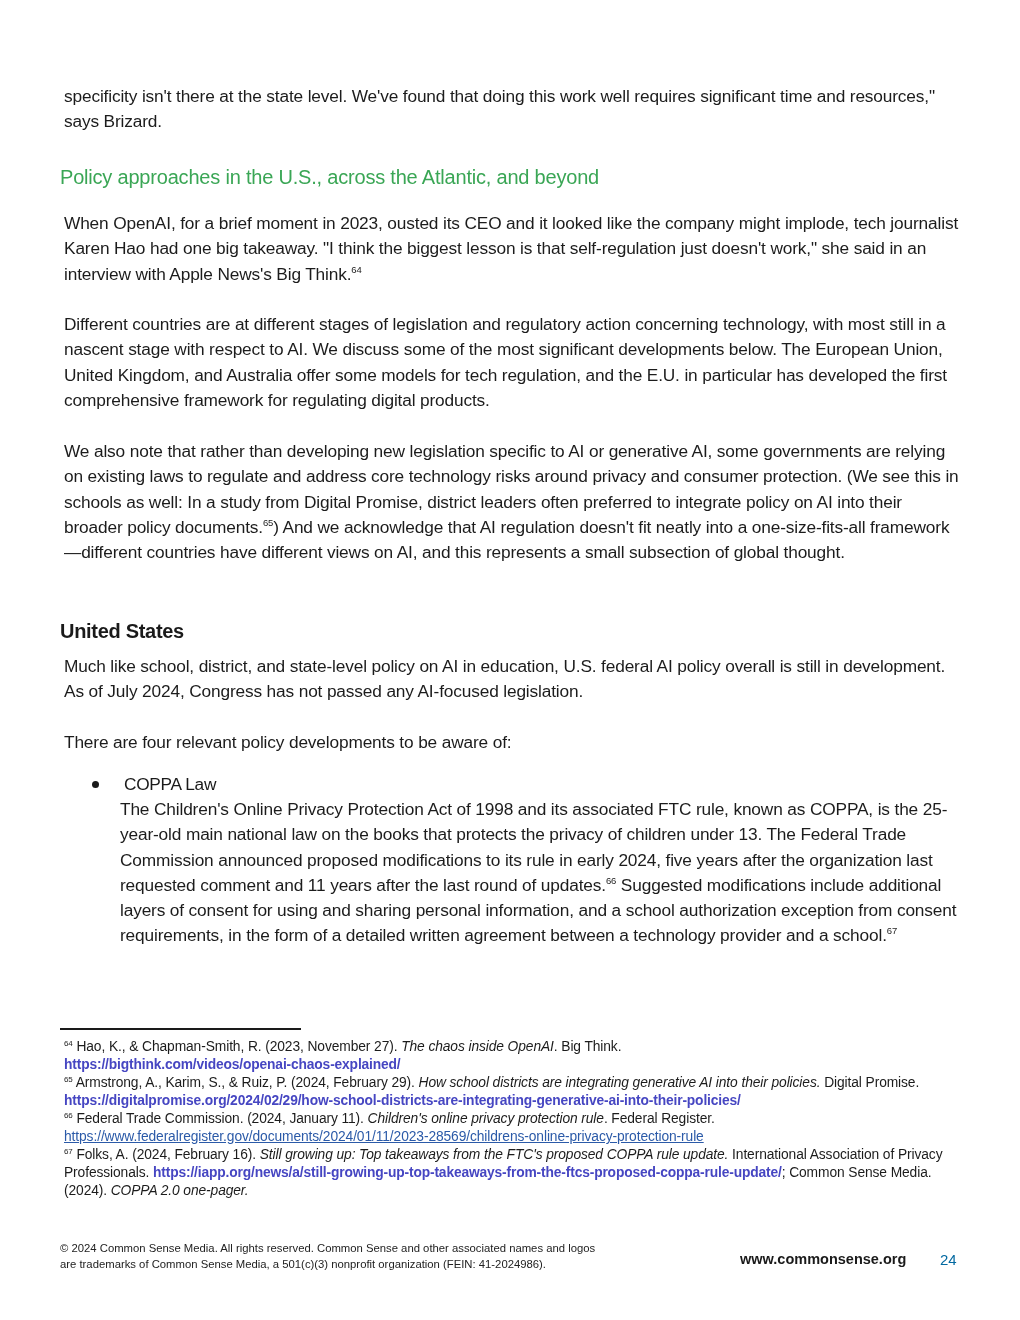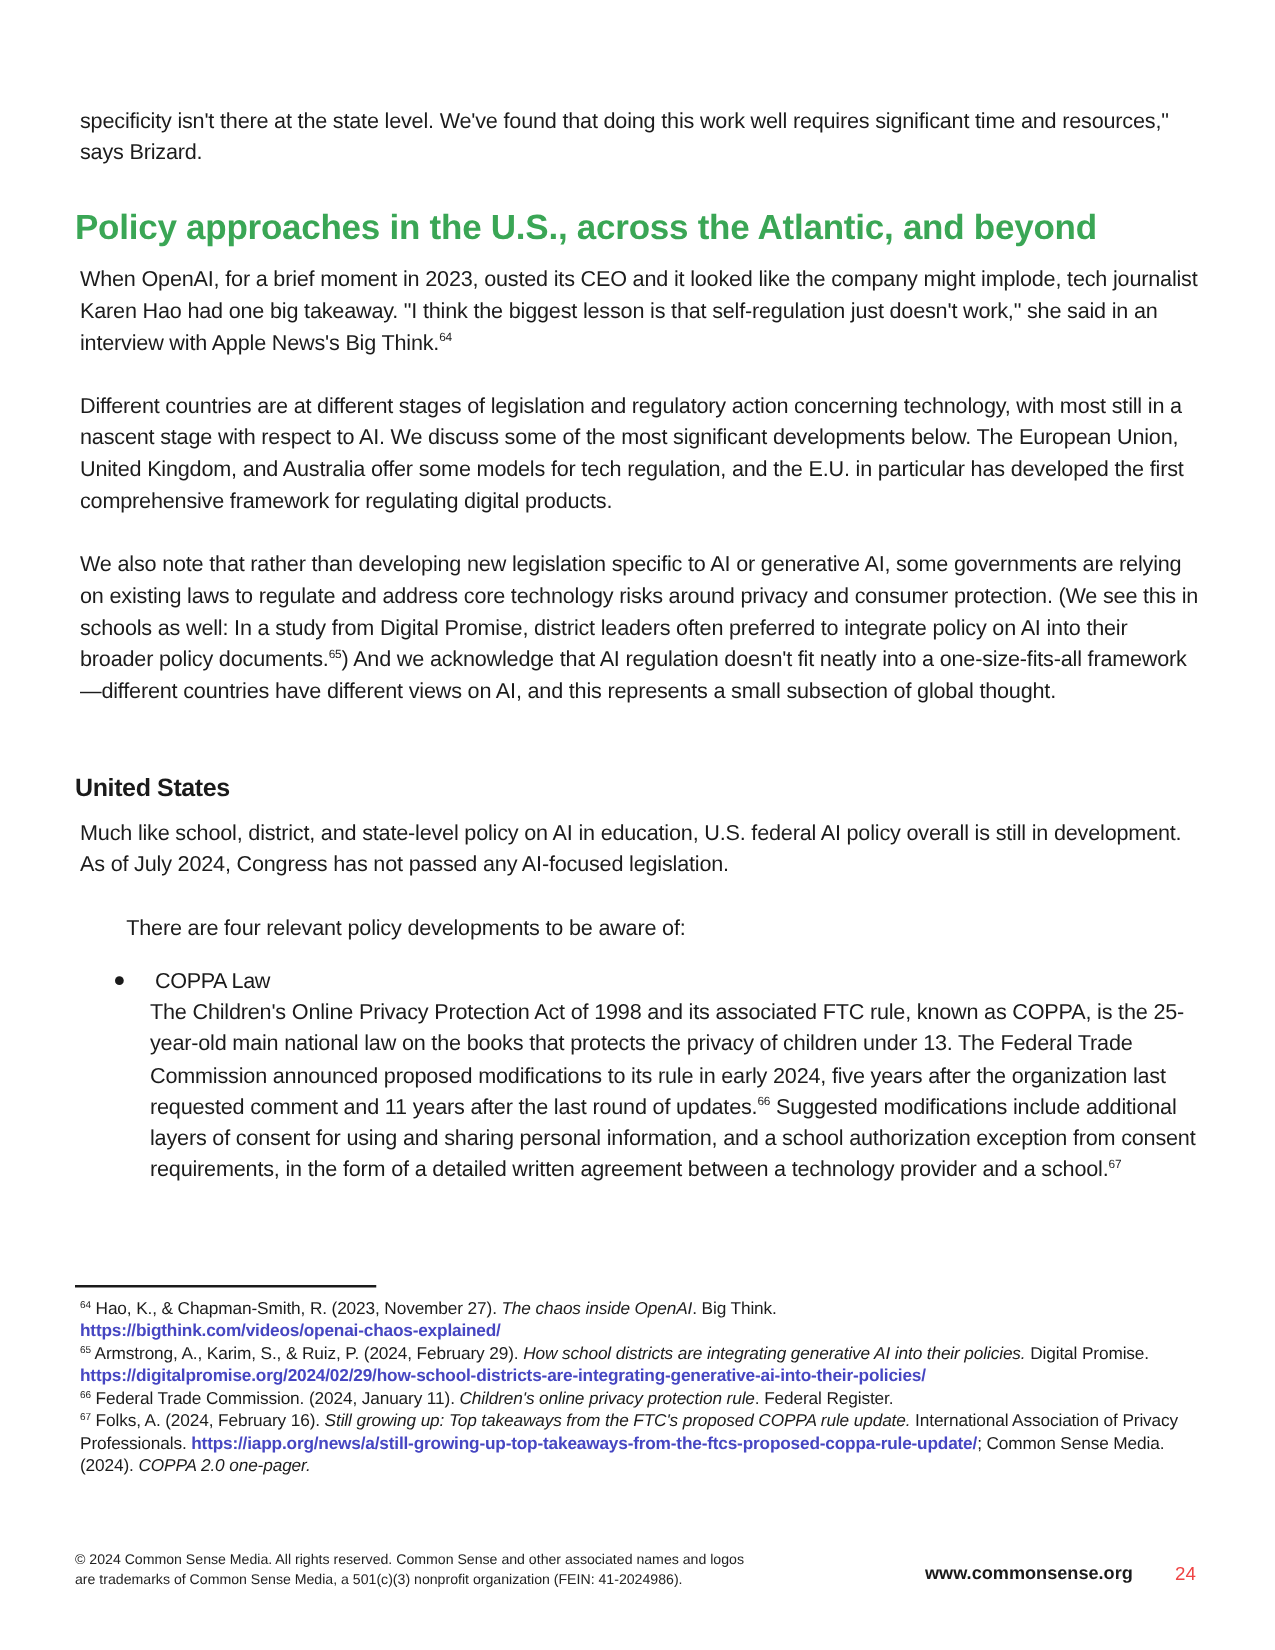--- a/index.html
+++ b/index.html
@@ -7,21 +7,21 @@
     width: 1020px; height: 1320px; position: relative; overflow: hidden;
     font-family: "Liberation Sans", sans-serif; color: #1a1a1a;
   }
   .page { position: absolute; left: 60px; top: 0; width: 900px; }
   p.body {
     margin: 0; font-size: 17.3px; line-height: 25.3px; color: #1c1c1c;
     letter-spacing: -0.15px;
   }
   sup { font-size: 9.5px; line-height: 0; vertical-align: 7px; margin-top: 40px; }
   h2.section {
-    position: absolute; margin: 0; font-size: 28px; font-weight: bold;
+    position: absolute; margin: 0; font-size: 20px; font-weight: normal;
     color: #3aa655; letter-spacing: -0.2px; white-space: nowrap;
   }
   h3.subsection {
     position: absolute; margin: 0; font-size: 20px; font-weight: bold;
     color: #1a1a1a; letter-spacing: -0.3px;
   }
   .abs { position: absolute; left: 4px; width: 900px; }
   .bullet-wrap { position: absolute; left: 0; width: 900px; }
   .bullet-dot {
     position: absolute; left: 32px; top: 9px; width: 7px; height: 7px;
@@ -45,21 +45,21 @@
   .fn-link-bold { color: #4646c2; font-weight: bold; text-decoration: none; letter-spacing: -0.15px; }
   .fn-link-ul { color: #2b5aa8; text-decoration: underline; }
   .footer-left {
     position: absolute; left: 0; top: 1241px; width: 620px;
     font-size: 11.3px; line-height: 15.5px; color: #222;
   }
   .footer-url {
     position: absolute; left: 680px; top: 1251px; font-size: 14.5px; font-weight: bold; color: #1a1a1a;
   }
   .footer-page {
-    position: absolute; left: 880px; top: 1251px; font-size: 15px; color: #ef4444;
+    position: absolute; left: 880px; top: 1251px; font-size: 15px; color: #0369a1;
   }
   em { font-style: italic; }
 </style>
 </head>
 <body>
 
 <div class="page">
 
   <p class="body abs" style="top:84px;">specificity isn't there at the state level. We've found that doing this work well requires significant time and resources," says Brizard.</p>
 
@@ -68,41 +68,42 @@
   <p class="body abs" style="top:211px;"><span>When OpenAI, for a brief moment in 2023, ousted its CEO and it looked like the company might implode, tech journalist Karen Hao had one big takeaway. "I think the biggest lesson is that self-regulation just doesn't work," she said in an interview with Apple News's Big Think.</span><sup>64</sup></p>
 
   <p class="body abs" style="top:312px;">Different countries are at different stages of legislation and regulatory action concerning technology, with most still in a nascent stage with respect to AI. We discuss some of the most significant developments below. The European Union, United Kingdom, and Australia offer some models for tech regulation, and the E.U. in particular has developed the first comprehensive framework for regulating digital products.</p>
 
   <p class="body abs" style="top:439px;"><span>We also note that rather than developing new legislation specific to AI or generative AI, some governments are relying on existing laws to regulate and address core technology risks around privacy and consumer protection. (We see this in schools as well: In a study from Digital Promise, district leaders often preferred to integrate policy on AI into their broader policy documents.</span><sup>65</sup><span>) And we acknowledge that AI regulation doesn't fit neatly into a one-size-fits-all framework—different countries have different views on AI, and this represents a small subsection of global thought.</span></p>
 
   <h3 class="subsection" style="top:620px; left:0;">United States</h3>
 
   <p class="body abs" style="top:654px;">Much like school, district, and state-level policy on AI in education, U.S. federal AI policy overall is still in development. As of July 2024, Congress has not passed any AI-focused legislation.</p>
 
-  <p class="body abs" style="top:730px;margin-left:37px;">There are four relevant policy developments to be aware of:</p>
+  <p class="body abs" style="top:730px;">There are four relevant policy developments to be aware of:</p>
 
   <div class="bullet-wrap" style="top:772px;">
     <span class="bullet-dot"></span>
     <span class="bullet-title">COPPA Law</span>
     <p class="body bullet-body"><span>The Children's Online Privacy Protection Act of 1998 and its associated FTC rule, known as COPPA, is the 25-year-old main national law on the books that protects the privacy of children under 13. The Federal Trade Commission announced proposed modifications to its rule in early 2024, five years after the organization last requested comment and 11 years after the last round of updates.</span><sup>66</sup><span> Suggested modifications include additional layers of consent for using and sharing personal information, and a school authorization exception from consent requirements, in the form of a detailed written agreement between a technology provider and a school.</span><sup>67</sup></p>
   </div>
 
   <div class="fn-rule"></div>
 
   <div class="footnotes">
     <div>
       <sup>64</sup> <span>Hao, K., &amp; Chapman-Smith, R. (2023, November 27). </span><em>The chaos inside OpenAI</em><span>. Big Think.</span><br>
       <a class="fn-link-bold">https://bigthink.com/videos/openai-chaos-explained/</a>
     </div>
     <div>
       <sup>65</sup> <span>Armstrong, A., Karim, S., &amp; Ruiz, P. (2024, February 29). </span><em>How school districts are integrating generative AI into their policies.</em><span> Digital Promise.</span><br>
       <a class="fn-link-bold">https://digitalpromise.org/2024/02/29/how-school-districts-are-integrating-generative-ai-into-their-policies/</a>
     </div>
     <div>
       <sup>66</sup> <span>Federal Trade Commission. (2024, January 11). </span><em>Children's online privacy protection rule</em><span>. Federal Register.</span><br>
+      <a class="fn-link-ul">https://www.federalregister.gov/documents/2024/01/11/2023-28569/childrens-online-privacy-protection-rule</a>
     </div>
     <div>
       <sup>67</sup> <span>Folks, A. (2024, February 16). </span><em>Still growing up: Top takeaways from the FTC's proposed COPPA rule update.</em><span> International Association of Privacy Professionals. </span><a class="fn-link-bold">https://iapp.org/news/a/still-growing-up-top-takeaways-from-the-ftcs-proposed-coppa-rule-update/</a><span>; Common Sense Media. (2024). </span><em>COPPA 2.0 one-pager.</em><br>
     </div>
   </div>
 
   <div class="footer-left">
     <div>© 2024 Common Sense Media. All rights reserved. Common Sense and other associated names and logos</div>
     <div>are trademarks of Common Sense Media, a 501(c)(3) nonprofit organization (FEIN: 41-2024986).</div>
   </div>

